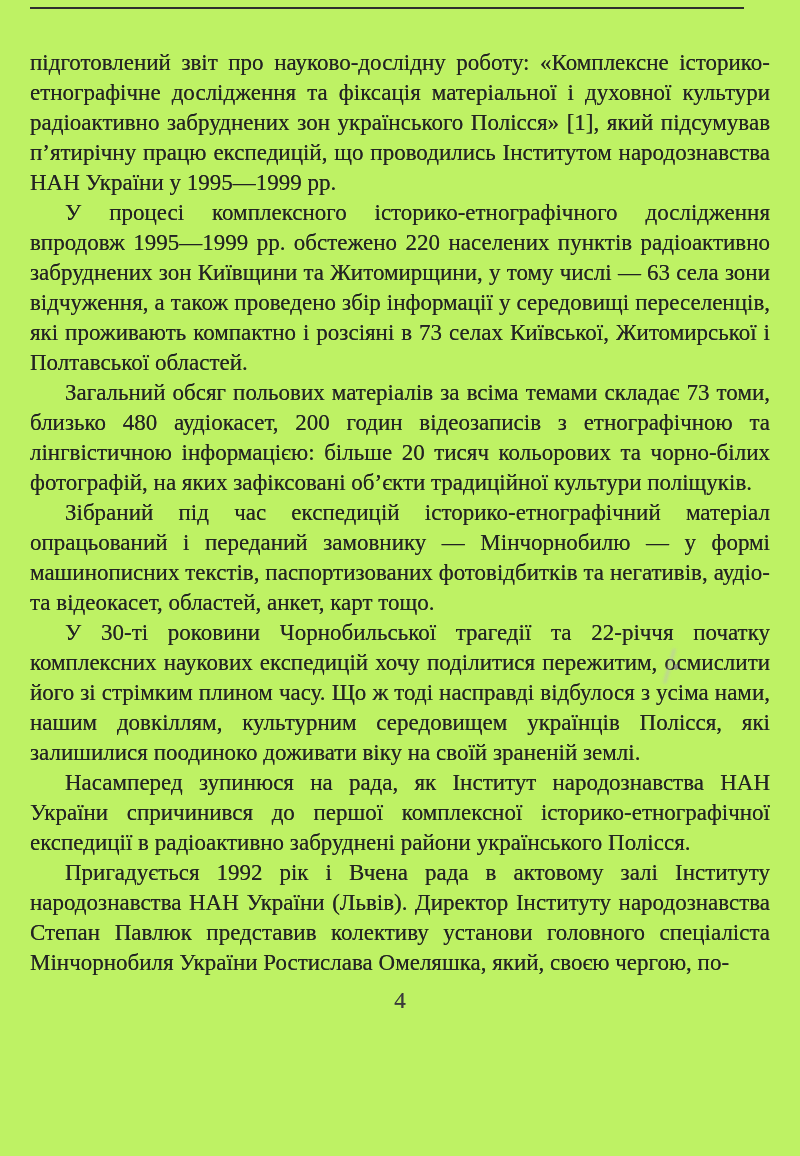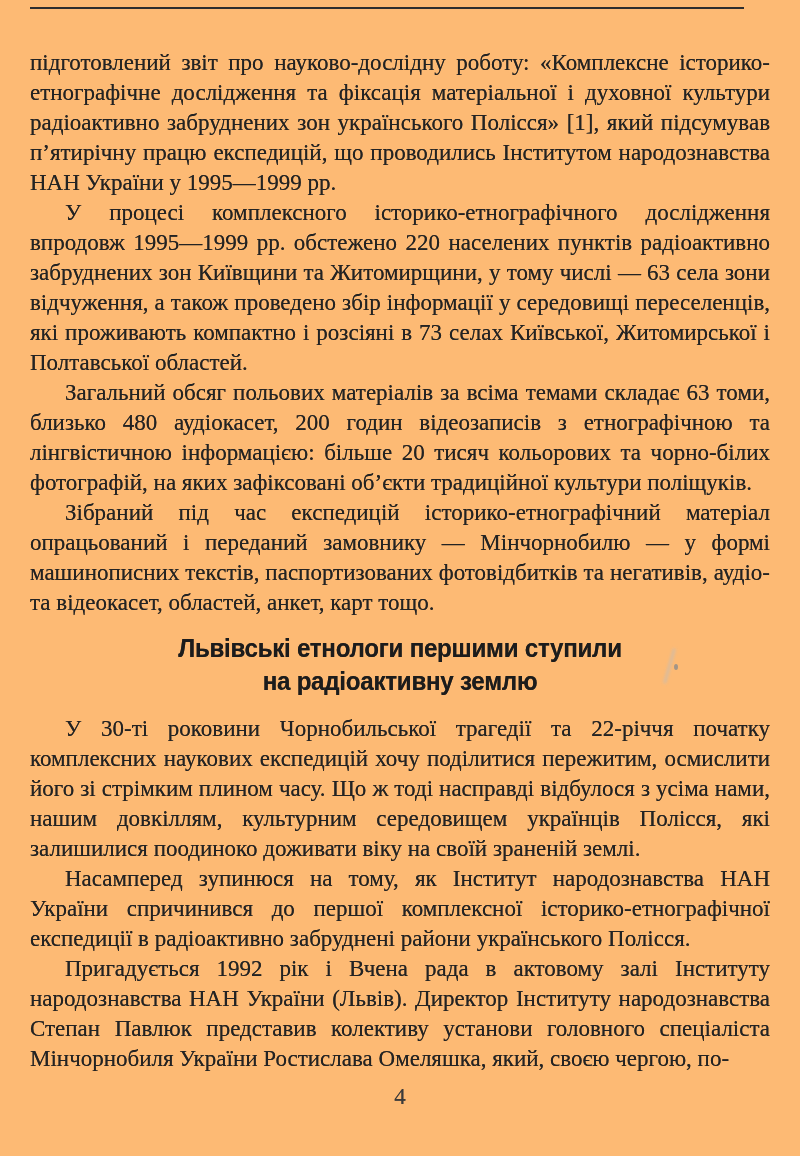--- a/index.html
+++ b/index.html
@@ -5,21 +5,21 @@
   html, body {
     margin: 0;
     padding: 0;
     background: #ffffff;
   }
   .page {
     position: relative;
     box-sizing: border-box;
     width: 800px;
     height: 1156px;
-    background: #fdba74;
+    background: #bef264;
     overflow: hidden;
     padding: 48px 30px 0 30px;
     font-family: "Liberation Serif", "DejaVu Serif", serif;
     color: #232323;
   }
   .top-rule {
     position: absolute;
     top: 7px;
     left: 30px;
     width: 714px;
@@ -95,32 +95,28 @@
   <div class="top-rule"></div>
   <div class="smudge-streak"></div>
   <div class="smudge-dot"></div>
 
   <main class="text-block">
 
     <p class="para continuation">підготовлений звіт про науково-дослідну роботу: «Комплексне історико-етнографічне дослідження та фіксація матеріальної і духовної культури радіоактивно забруднених зон українського Полісся» [1], який підсумував п’ятирічну працю експедицій, що проводились Інститутом народознавства НАН України у 1995—1999 рр.</p>
 
     <p class="para">У процесі комплексного історико-етнографічного дослідження впродовж 1995—1999 рр. обстежено 220 населених пунктів радіоактивно забруднених зон Київщини та Житомирщини, у тому числі — 63 села зони відчуження, а також проведено збір інформації у середовищі переселенців, які проживають компактно і розсіяні в 73 селах Київської, Житомирської і Полтавської областей.</p>
 
-    <p class="para">Загальний обсяг польових матеріалів за всіма темами складає 63 томи, близько 480 аудіокасет, 200 годин відеозаписів з етнографічною та лінгвістичною інформацією: більше 20 тисяч кольорових та чорно-білих фотографій, на яких зафіксовані об’єкти традиційної культури поліщуків.</p>
+    <p class="para">Загальний обсяг польових матеріалів за всіма темами складає 73 томи, близько 480 аудіокасет, 200 годин відеозаписів з етнографічною та лінгвістичною інформацією: більше 20 тисяч кольорових та чорно-білих фотографій, на яких зафіксовані об’єкти традиційної культури поліщуків.</p>
 
     <p class="para">Зібраний під час експедицій історико-етнографічний матеріал опрацьований і переданий замовнику — Мінчорнобилю — у формі машинописних текстів, паспортизованих фотовідбитків та негативів, аудіо- та відеокасет, областей, анкет, карт тощо.</p>
 
-    <h2 class="section-heading">
-      <span class="hline">Львівські етнологи першими ступили</span>
-      <span class="hline">на радіоактивну землю</span>
-    </h2>
 
     <p class="para">У 30-ті роковини Чорнобильської трагедії та 22-річчя початку комплексних наукових експедицій хочу поділитися пережитим, осмислити його зі стрімким плином часу. Що ж тоді насправді відбулося з усіма нами, нашим довкіллям, культурним середовищем українців Полісся, які залишилися поодиноко доживати віку на своїй зраненій землі.</p>
 
-    <p class="para">Насамперед зупинюся на тому, як Інститут народознавства НАН України спричинився до першої комплексної історико-етнографічної експедиції в радіоактивно забруднені райони українського Полісся.</p>
+    <p class="para">Насамперед зупинюся на рада, як Інститут народознавства НАН України спричинився до першої комплексної історико-етнографічної експедиції в радіоактивно забруднені райони українського Полісся.</p>
 
     <p class="para">Пригадується 1992 рік і Вчена рада в актовому залі Інституту народознавства НАН України (Львів). Директор Інституту народознавства Степан Павлюк представив колективу установи головного спеціаліста Мінчорнобиля України Ростислава Омеляшка, який, своєю чергою, по-</p>
 
     <div class="page-number">4</div>
 
   </main>
 
 </div>
 
 </body></html>

